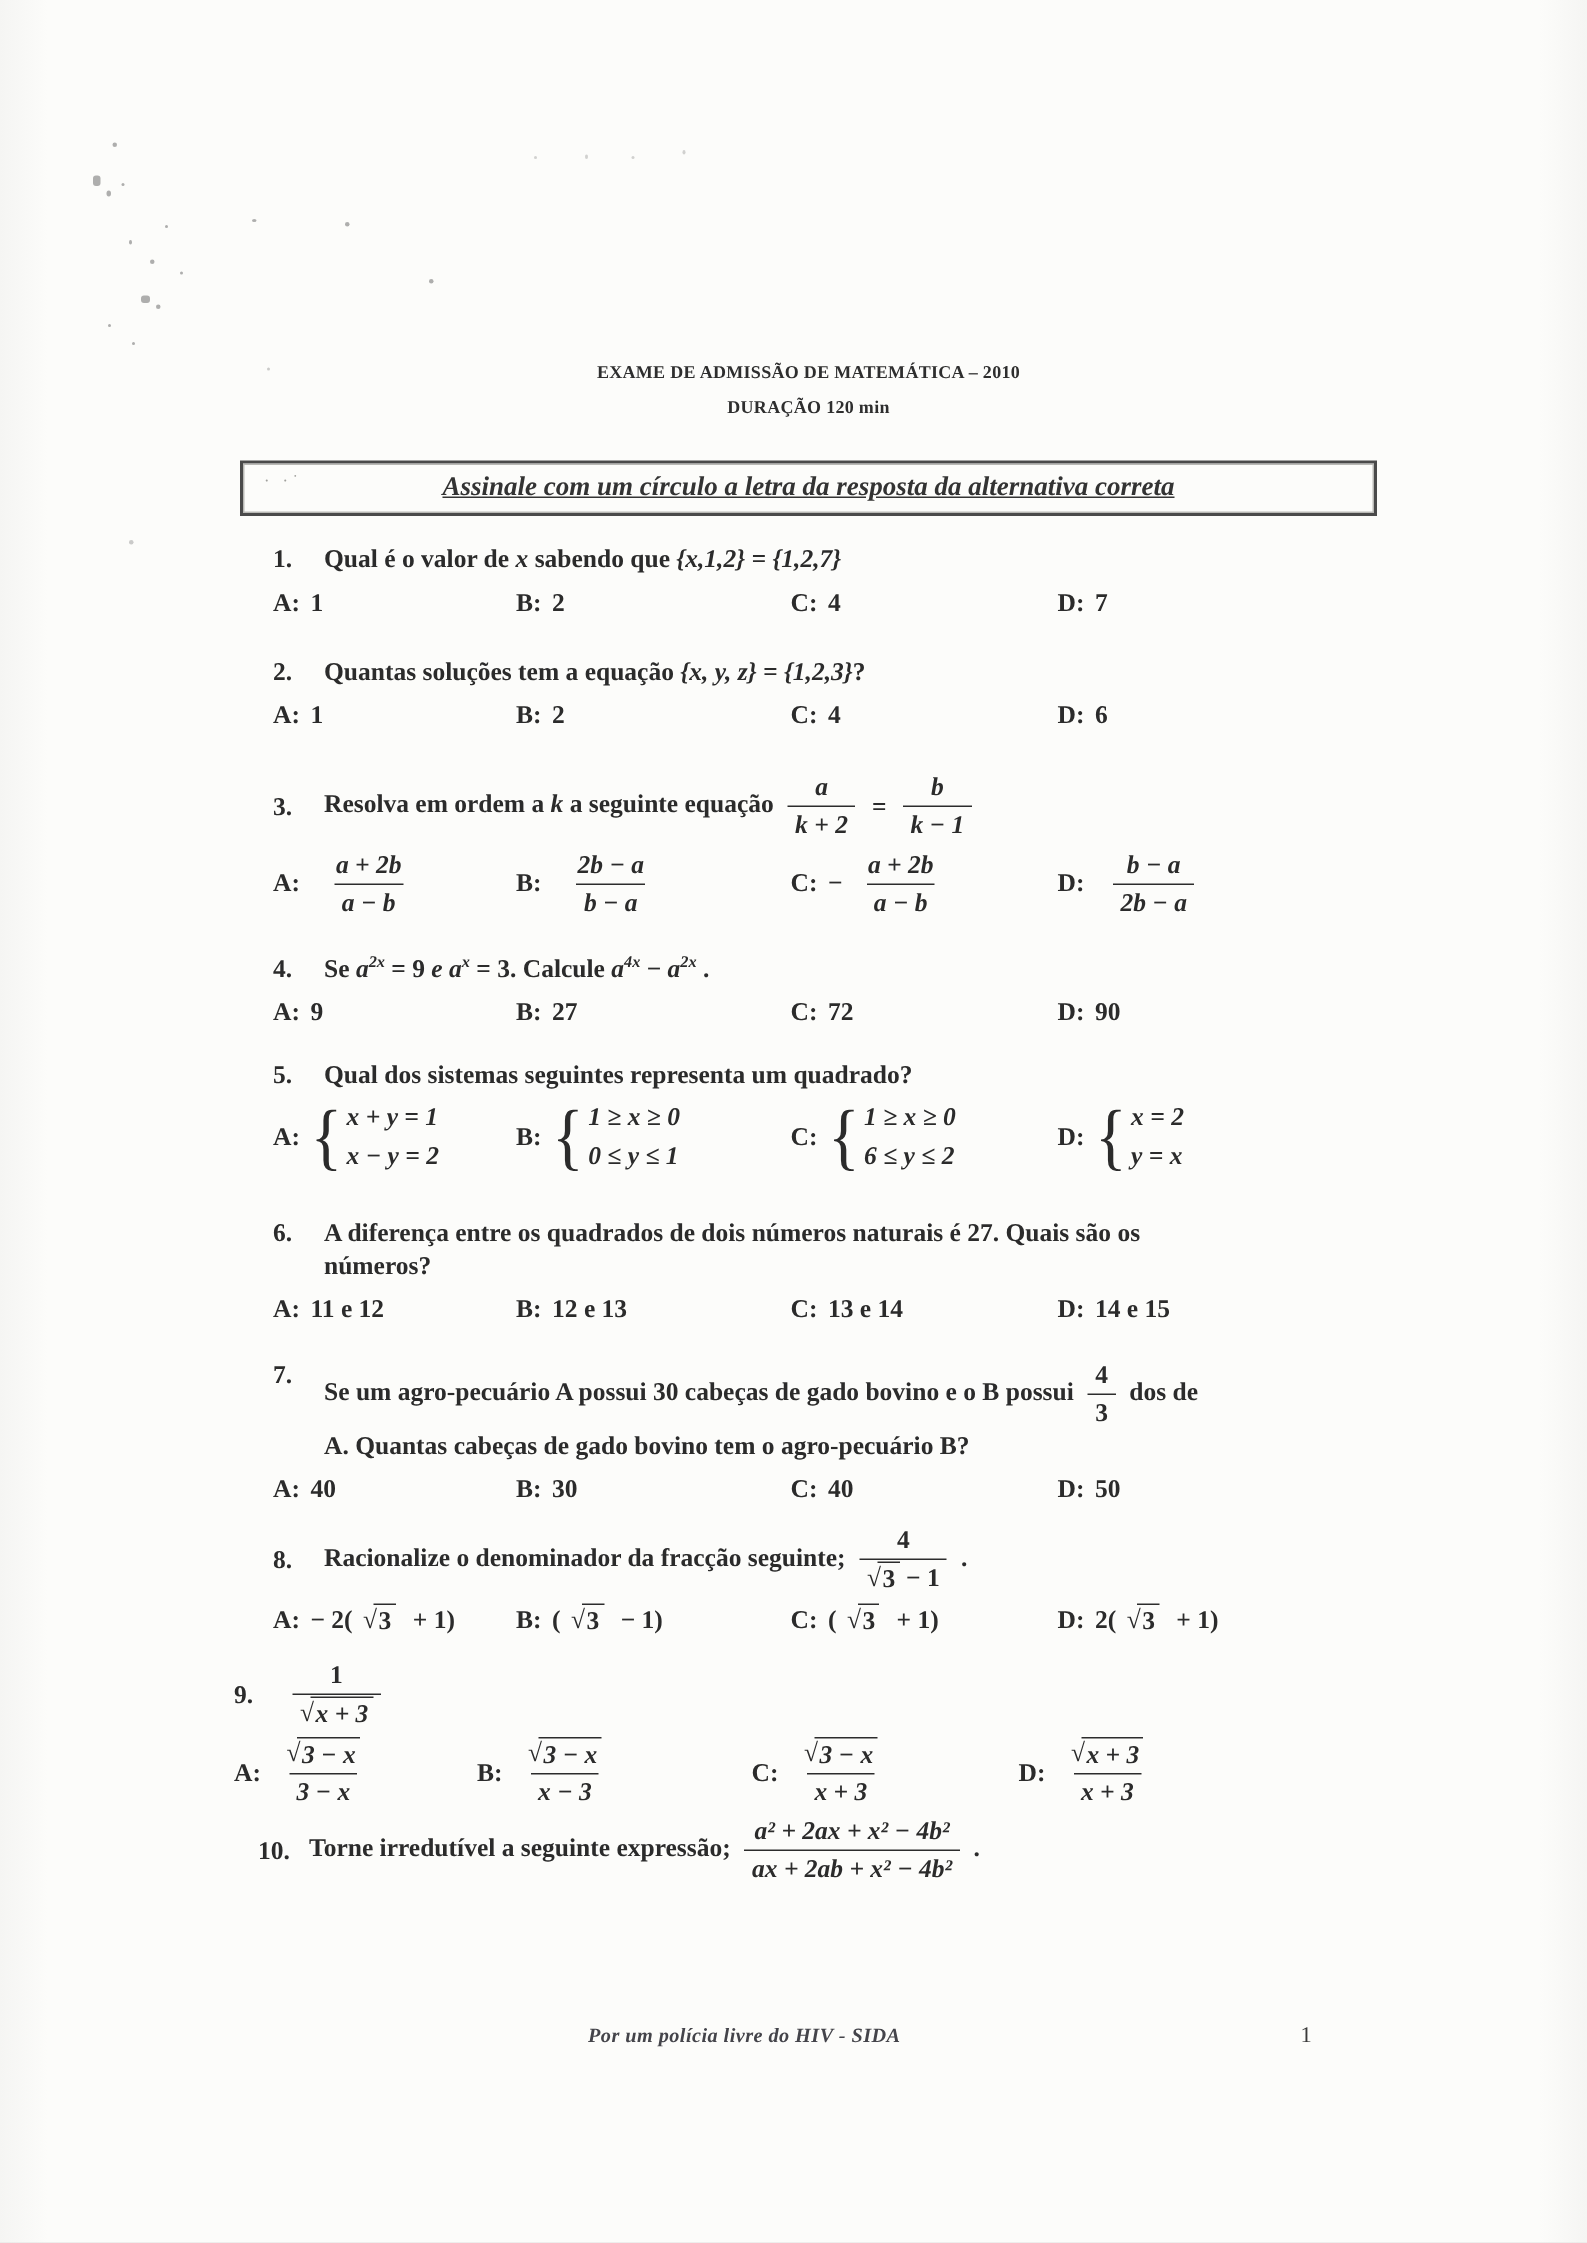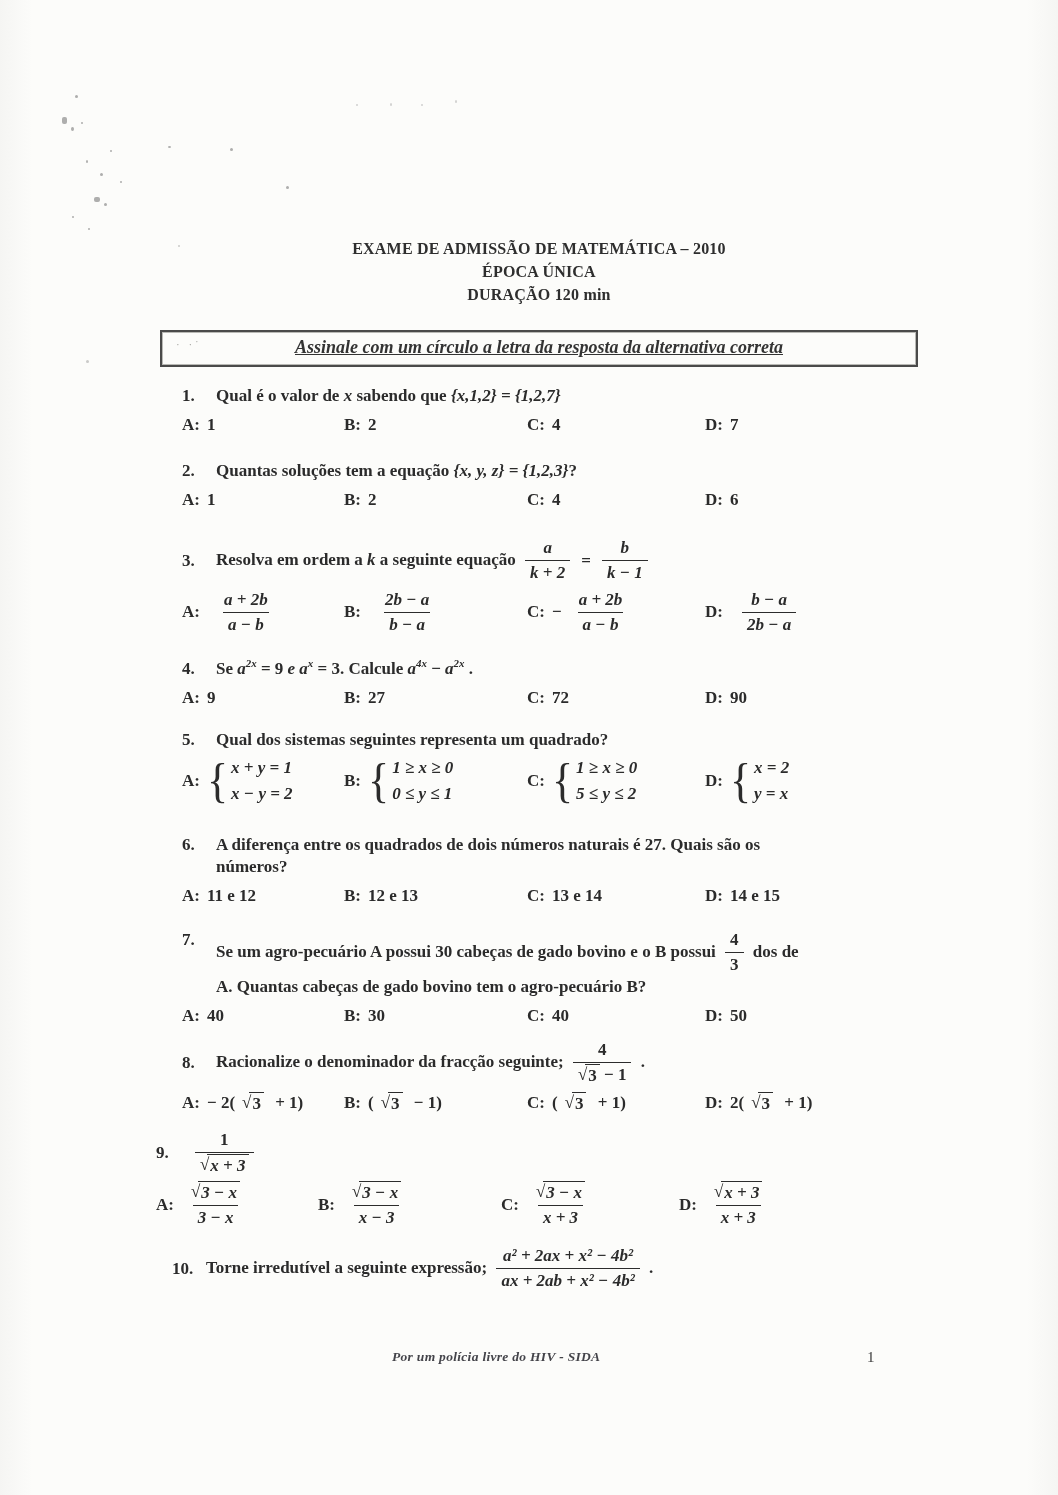--- a/index.html
+++ b/index.html
@@ -8,21 +8,21 @@
     position:relative;
     width:1058px;height:1495px;
     margin:0 auto;
     background:linear-gradient(90deg,#f5f5f3 0,#fcfcfa 3%,#fcfcfa 97%,#f5f5f3 100%);
     font-family:"Liberation Serif","DejaVu Serif",serif;
     color:#262626;
     overflow:hidden;
   }
   .content{position:absolute;left:160px;top:0;width:758px;}
   
-  .header{margin-top:237px;text-align:center;font-weight:700;font-size:16px;line-height:23px;letter-spacing:.2px;color:#2e2e2e;}
+  .header{margin-top:237px;text-align:center;font-weight:700;font-size:12px;line-height:23px;letter-spacing:.2px;color:#2e2e2e;}
   
   .instruction-box{
     margin-top:24px;border:2px solid #4a4a4a;box-shadow:0 0 0 1px #b9b9b5 inset;
     padding:5px 8px 7px;text-align:center;position:relative;
   }
   .instruction-text{font-weight:700;font-style:italic;font-size:18px;text-decoration:underline;color:#333;}
   
   .q{padding-left:22px;font-size:17px;font-weight:700;line-height:1.3;color:#2b2b2b;}
   .q-line{display:flex;align-items:flex-start;}
   .q-line.center{align-items:center;}
@@ -56,21 +56,21 @@
   .page-num{position:absolute;left:867px;top:1349px;font-size:15px;color:#3a3a3a;}
   
   .noise span{position:absolute;background:#6d6d6d;border-radius:50%;opacity:.55;}
   .pencil{position:absolute;left:14px;top:6px;font-size:11px;color:#8a8a86;opacity:.8;letter-spacing:3px;}
   .shift-q9{margin-left:-26px;}
   .shift-q10{margin-left:-10px;}
   
   .mt-q1{margin-top:18px;} .mt-q2{margin-top:24px;} .mt-q3{margin-top:26px;}
   .mt-q4{margin-top:22px;} .mt-q5{margin-top:20px;} .mt-q6{margin-top:26px;}
   .mt-q7{margin-top:22px;} .mt-q8{margin-top:12px;} .mt-q9{margin-top:14px;}
-  .mt-q10{margin-top:16px;}
+  .mt-q10{margin-top:4px;}
   .opts-tall{margin-top:4px;}
 </style>
 </head>
 <body>
 
 <div class="page">
 
   <div class="noise">
     <span style="left:75px;top:95px;width:3px;height:3px;"></span>
     <span style="left:62px;top:117px;width:5px;height:7px;border-radius:2px;"></span>
@@ -92,21 +92,20 @@
     <span style="left:421px;top:104px;width:2px;height:2px;opacity:.3;"></span>
     <span style="left:455px;top:100px;width:2px;height:3px;opacity:.3;"></span>
     <span style="left:178px;top:245px;width:2px;height:2px;opacity:.35;"></span>
     <span style="left:86px;top:360px;width:3px;height:3px;opacity:.35;"></span>
   </div>
 
   <div class="content">
 
     <div class="header">
       <div>EXAME DE ADMISSÃO DE MATEMÁTICA – 2010</div>
-      <div>ÉPOCA ÚNICA</div>
       <div>DURAÇÃO 120 min</div>
     </div>
 
     <div class="instruction-box">
       <span class="pencil">· ·˙</span>
       <span class="instruction-text">Assinale com um círculo a letra da resposta da alternativa correta</span>
     </div>
 
     <div class="q mt-q1">
       <div class="q-line">
@@ -161,21 +160,21 @@
     </div>
 
     <div class="q mt-q5">
       <div class="q-line">
         <span class="q-num">5.</span>
         <span class="q-body">Qual dos sistemas seguintes representa um quadrado?</span>
       </div>
       <div class="opts opts-tall">
         <span class="opt"><b class="ol">A:</b><span class="system"><span class="sys-brace">{</span><span class="sys-lines"><span class="sys-line">x + y = 1</span><span class="sys-line">x − y = 2</span></span></span></span>
         <span class="opt"><b class="ol">B:</b><span class="system"><span class="sys-brace">{</span><span class="sys-lines"><span class="sys-line">1 ≥ x ≥ 0</span><span class="sys-line">0 ≤ y ≤ 1</span></span></span></span>
-        <span class="opt"><b class="ol">C:</b><span class="system"><span class="sys-brace">{</span><span class="sys-lines"><span class="sys-line">1 ≥ x ≥ 0</span><span class="sys-line">5 ≤ y ≤ 2</span></span></span></span>
+        <span class="opt"><b class="ol">C:</b><span class="system"><span class="sys-brace">{</span><span class="sys-lines"><span class="sys-line">1 ≥ x ≥ 0</span><span class="sys-line">6 ≤ y ≤ 2</span></span></span></span>
         <span class="opt"><b class="ol">D:</b><span class="system"><span class="sys-brace">{</span><span class="sys-lines"><span class="sys-line">x = 2</span><span class="sys-line">y = x</span></span></span></span>
       </div>
     </div>
 
     <div class="q mt-q6">
       <div class="q-line">
         <span class="q-num">6.</span>
         <span class="q-body"><span>A diferença entre os quadrados de dois números naturais é 27. Quais são os</span><span class="blockline">números?</span></span>
       </div>
       <div class="opts">

